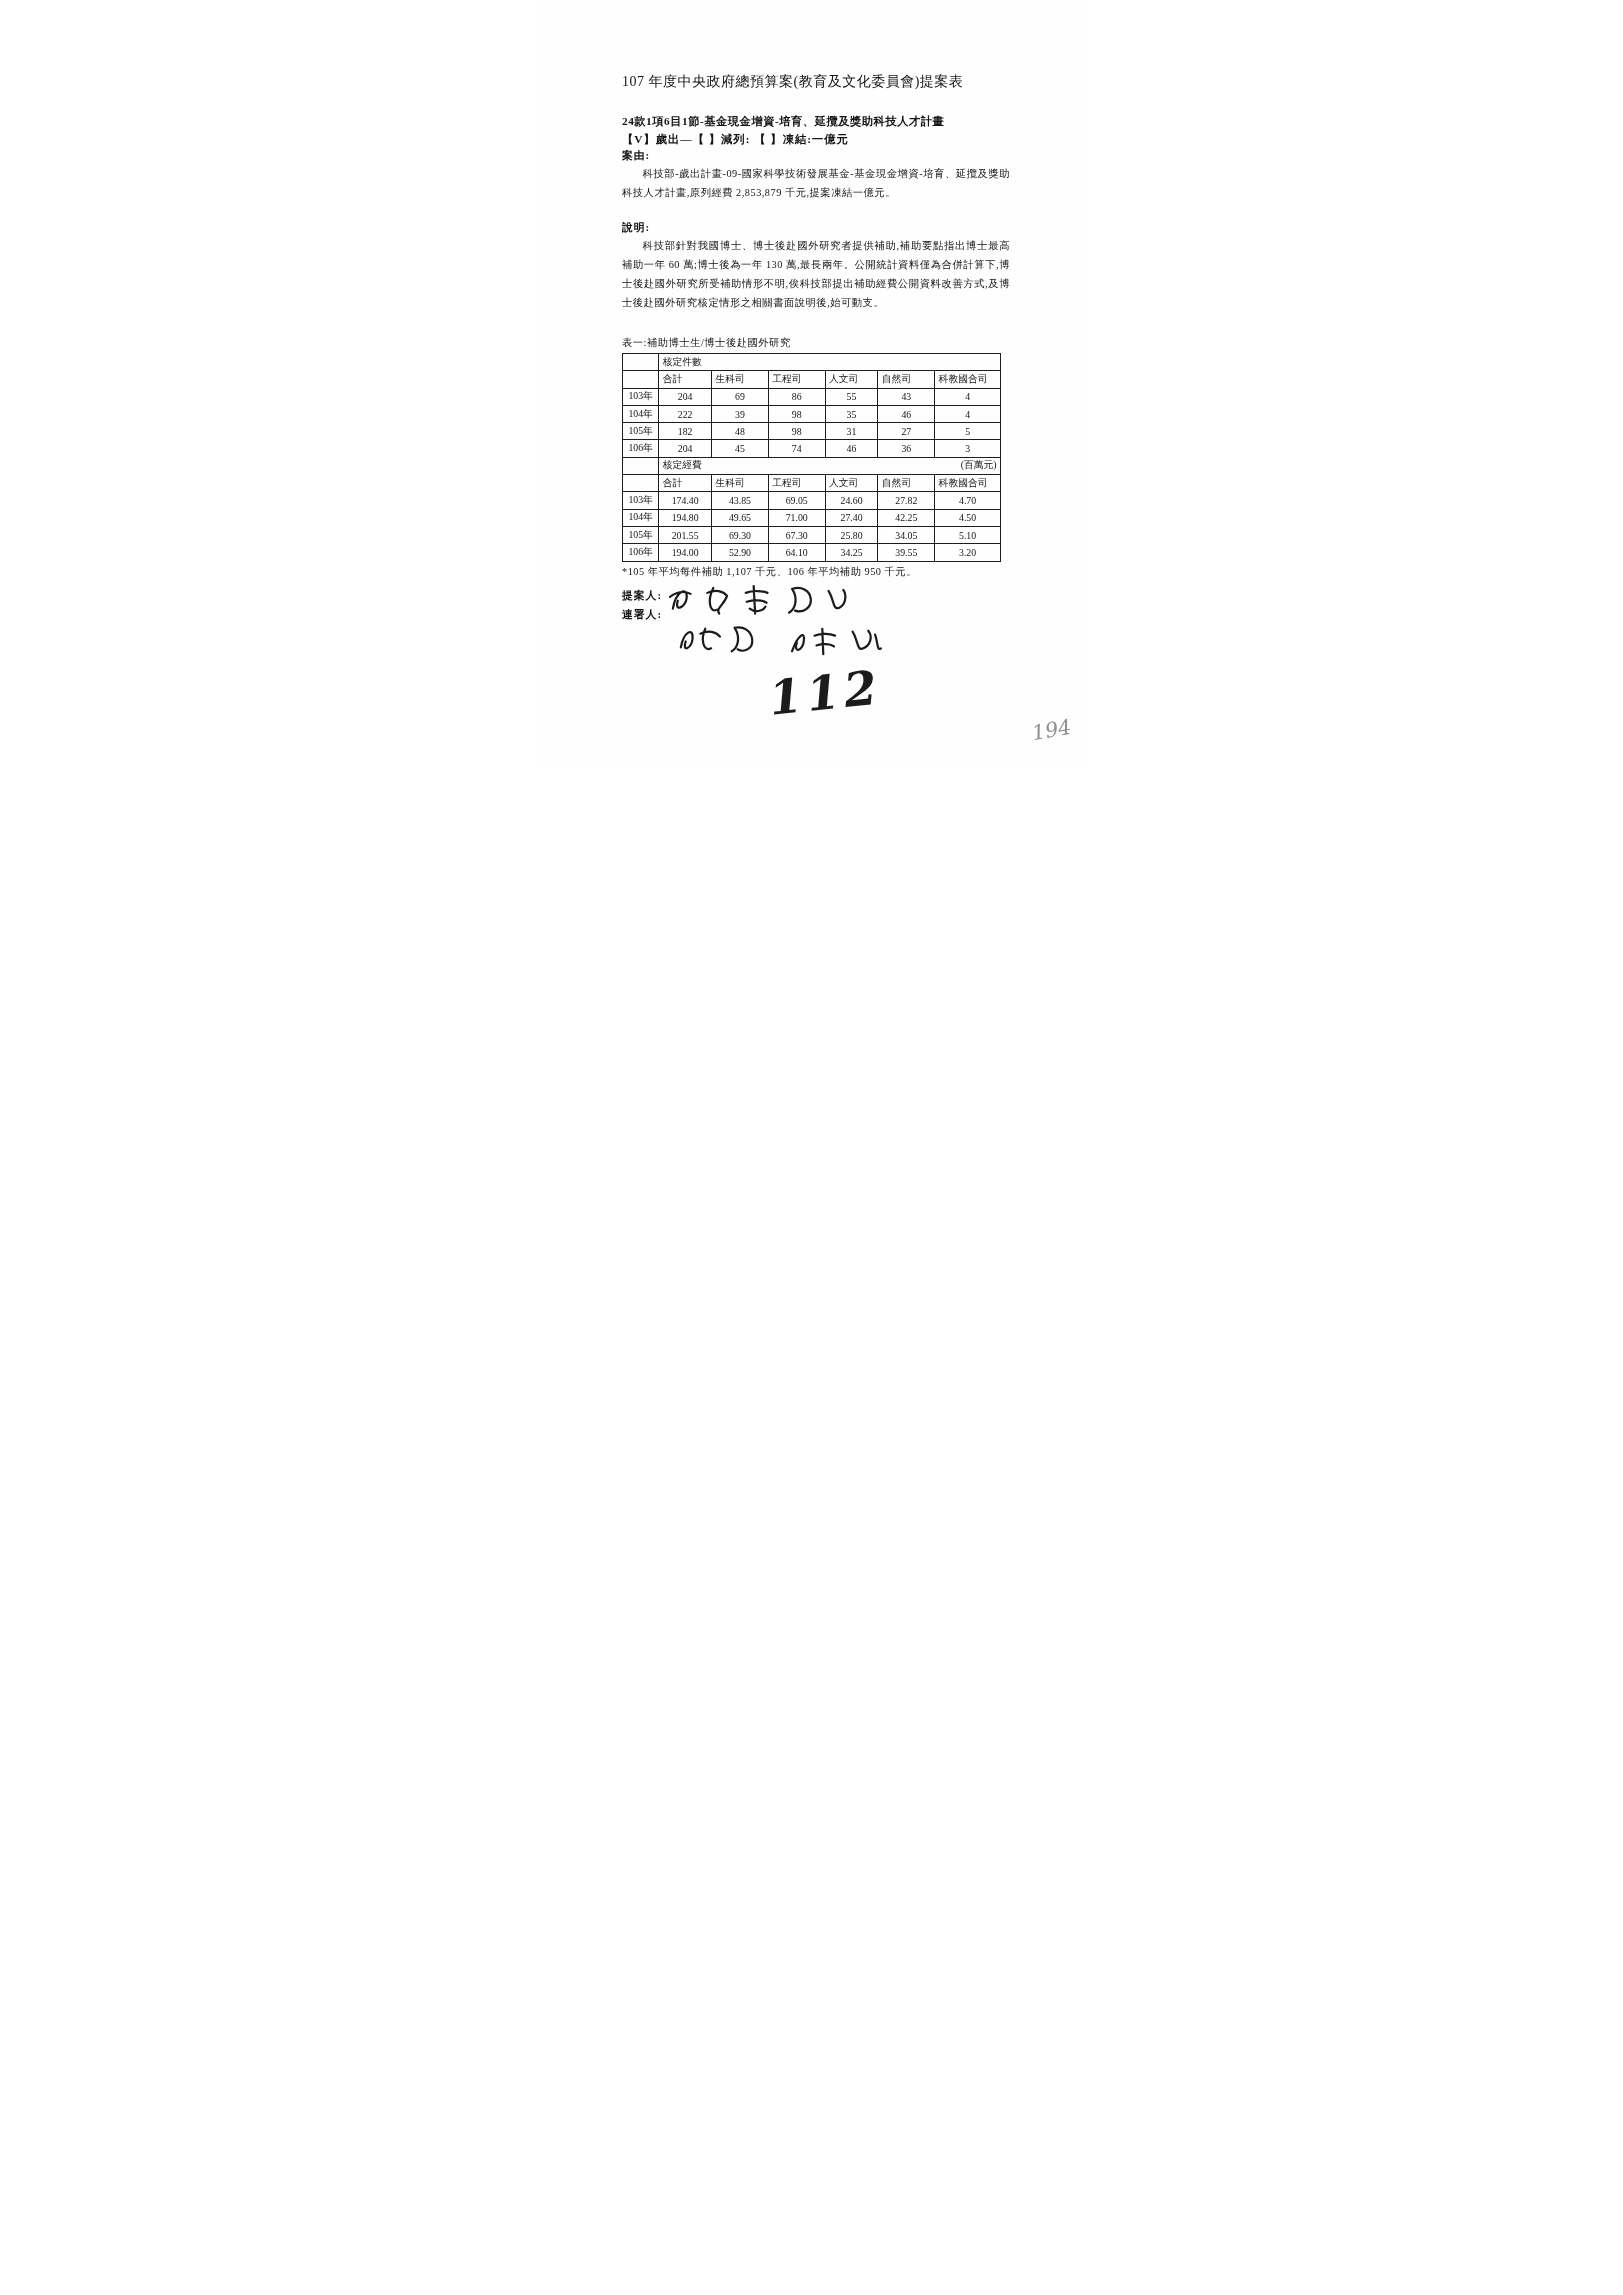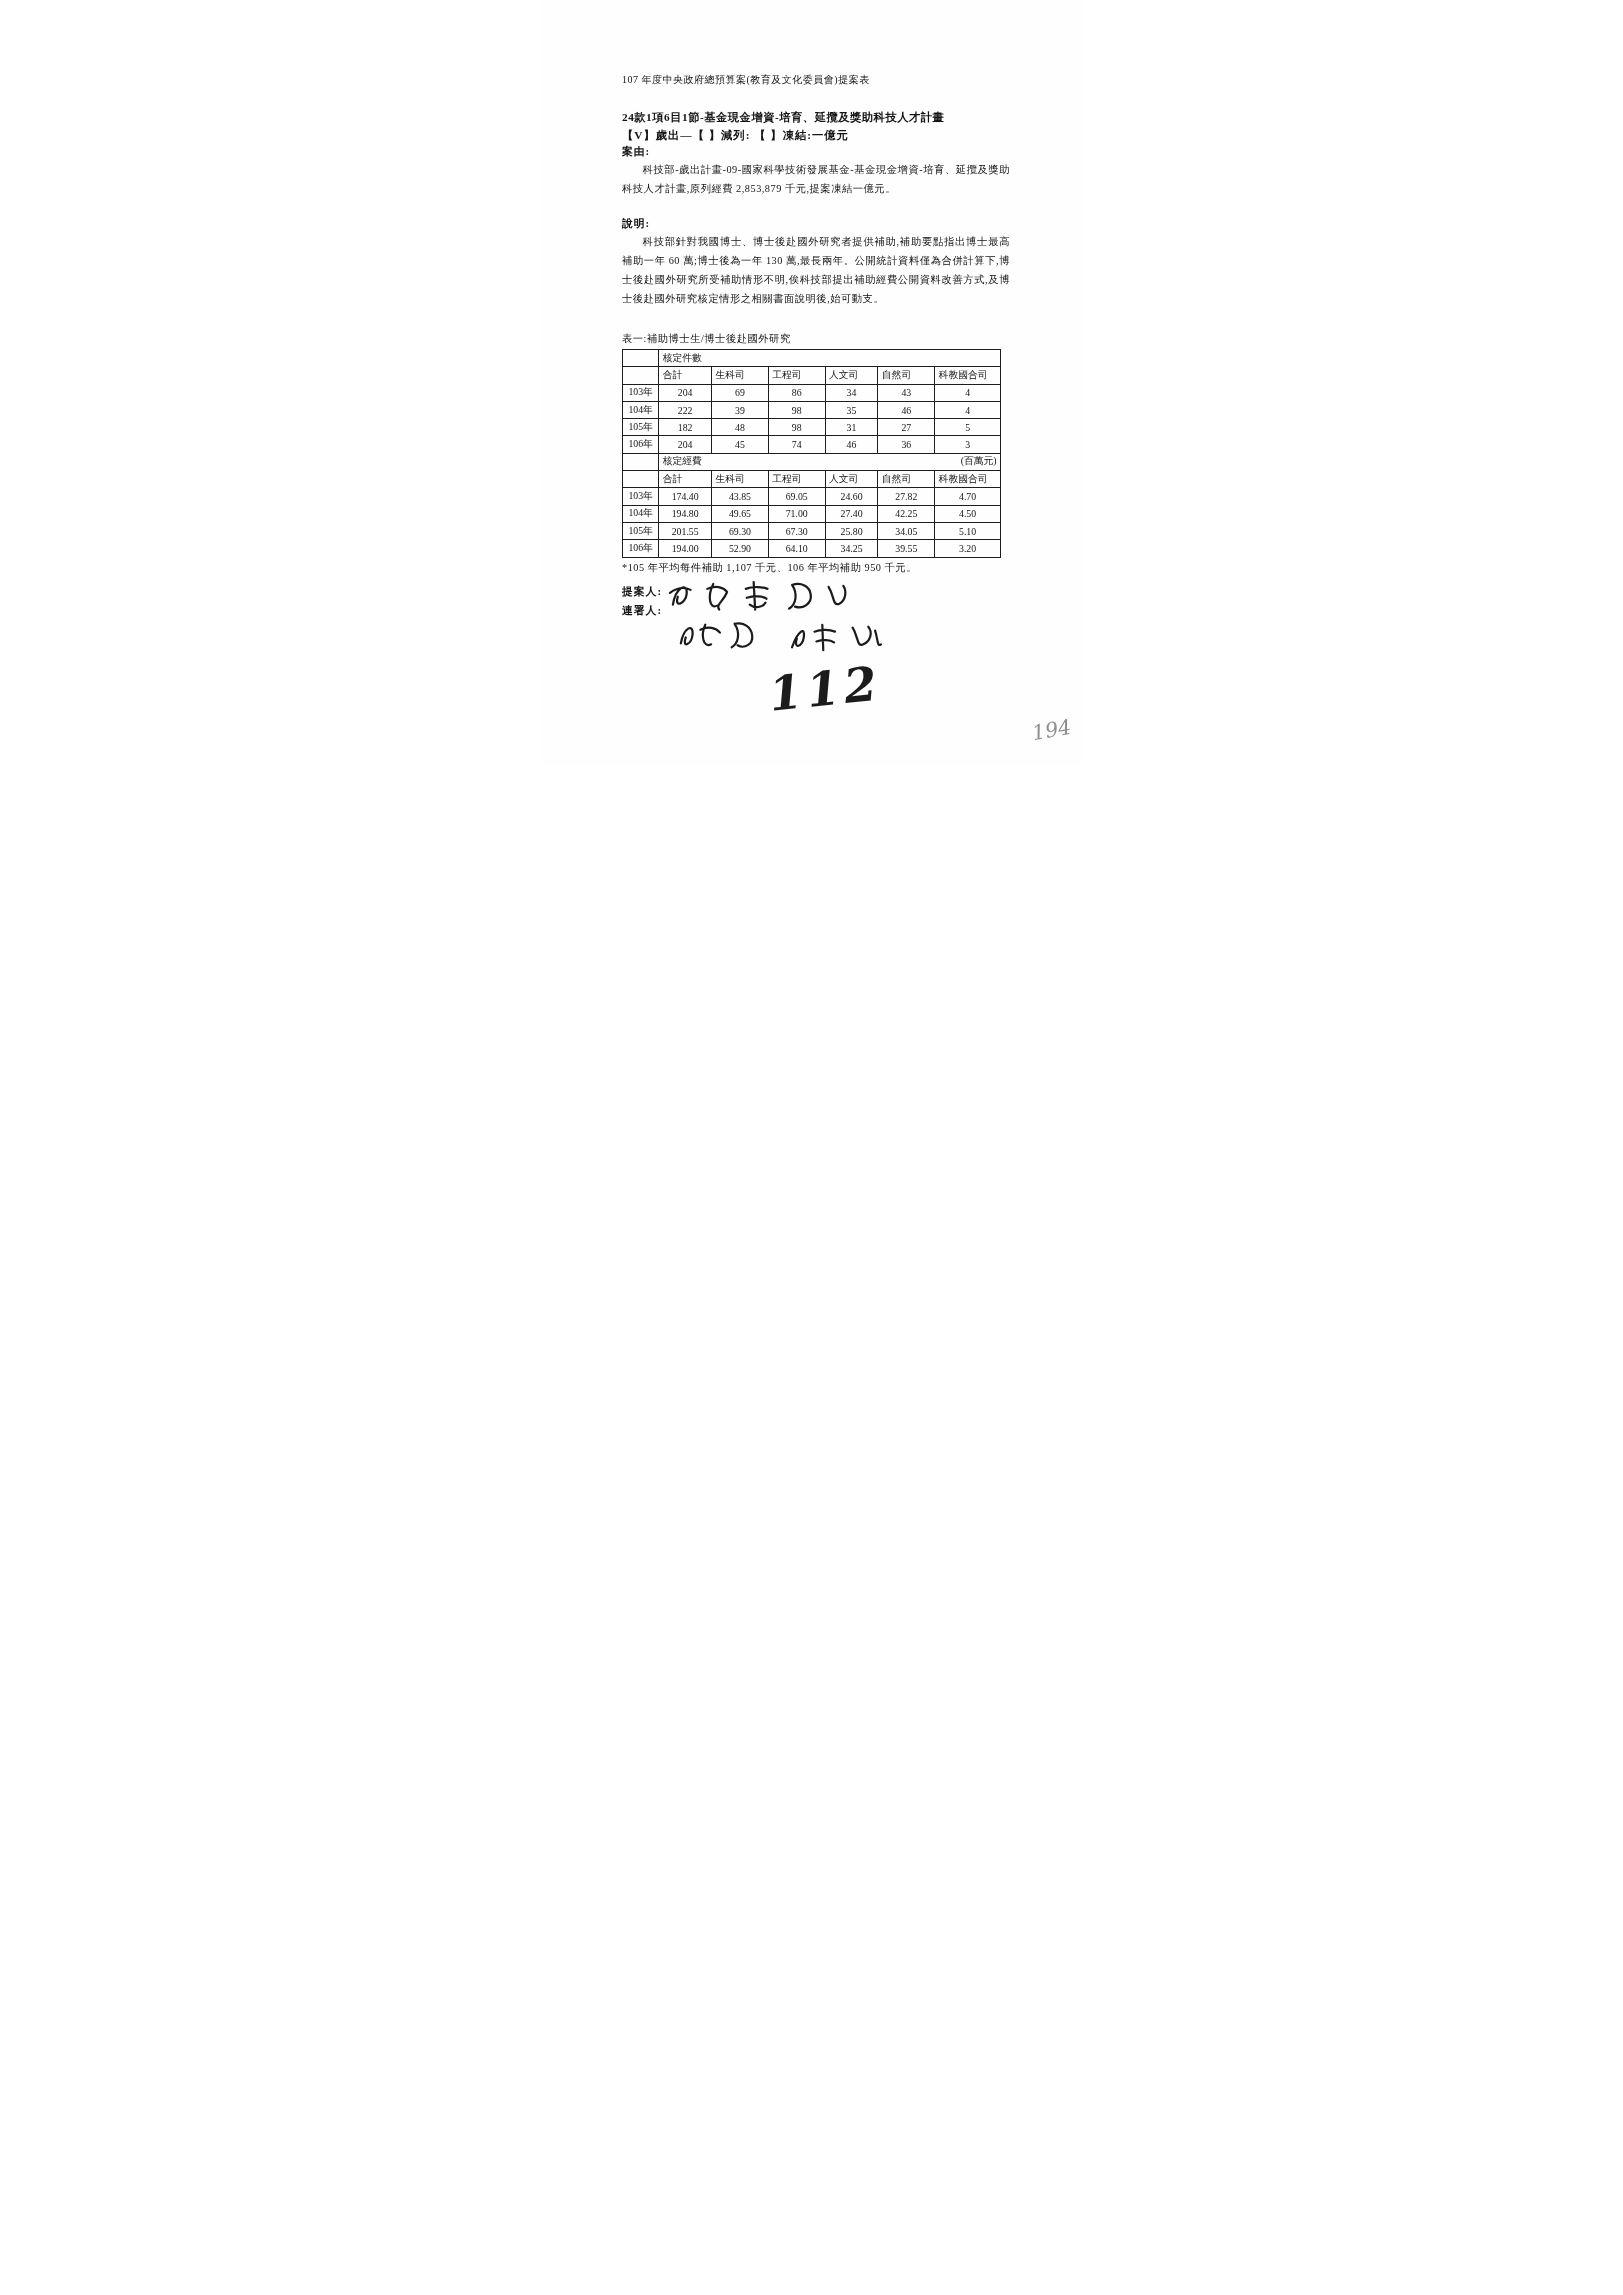--- a/index.html
+++ b/index.html
@@ -1,21 +1,21 @@
 <!DOCTYPE html>
 <html style="font-size:7.9px"><head>
 <meta charset="utf-8">
 <style>
   html,body{margin:0;padding:0;background:#ffffff;}
   .page{
     width:541px;height:765px;background:#fefefe;position:relative;overflow:hidden;
     font-family:"Liberation Serif","DejaVu Serif",serif;color:#141414;margin:0 auto;
   }
   .content{margin-left:81px;width:388px;padding-top:73px;}
-  .doc-title{font-size:10px;letter-spacing:0.5px;}
+  .doc-title{font-size:14px;letter-spacing:0.5px;}
   .unit-block{margin-top:28.5px;font-size:10.3px;line-height:2.0;}
   .heading{margin-top:21.6px;font-size:11.3px;font-weight:bold;letter-spacing:0.5px;line-height:1.5;}
   .checkline{font-size:11.3px;font-weight:bold;letter-spacing:1px;margin-top:2px;}
   .sec-label{font-size:10.8px;font-weight:bold;margin-top:2px;letter-spacing:1px;}
   .para{font-size:10.3px;line-height:1.85;text-indent:2em;margin:1px 0 0 0;letter-spacing:0.5px;text-align:justify;}
   .explain-label{margin-top:19.7px;}
   .table-caption{margin-top:23.6px;font-size:10.3px;letter-spacing:0.5px;}
   table.data{border-collapse:collapse;margin-top:2.9px;table-layout:fixed;}
   table.data td{border:0.7px solid #1d1d1d;font-size:9.8px;padding:1.5px 3.4px;height:13.3px;white-space:nowrap;overflow:hidden;}
   td.yearcol{width:28.5px;text-align:center;padding-left:2px;}
@@ -73,21 +73,21 @@
         <td class="head c2">工程司</td>
         <td class="head c3">人文司</td>
         <td class="head c4">自然司</td>
         <td class="head c5">科教國合司</td>
       </tr>
       <tr>
         <td class="yearcol">103年</td>
         <td class="num c0">204</td>
         <td class="num c1">69</td>
         <td class="num c2">86</td>
-        <td class="num c3">34</td>
+        <td class="num c3">55</td>
         <td class="num c4">43</td>
         <td class="num c5">4</td>
       </tr>
       <tr>
         <td class="yearcol">104年</td>
         <td class="num c0">222</td>
         <td class="num c1">39</td>
         <td class="num c2">98</td>
         <td class="num c3">35</td>
         <td class="num c4">46</td>

